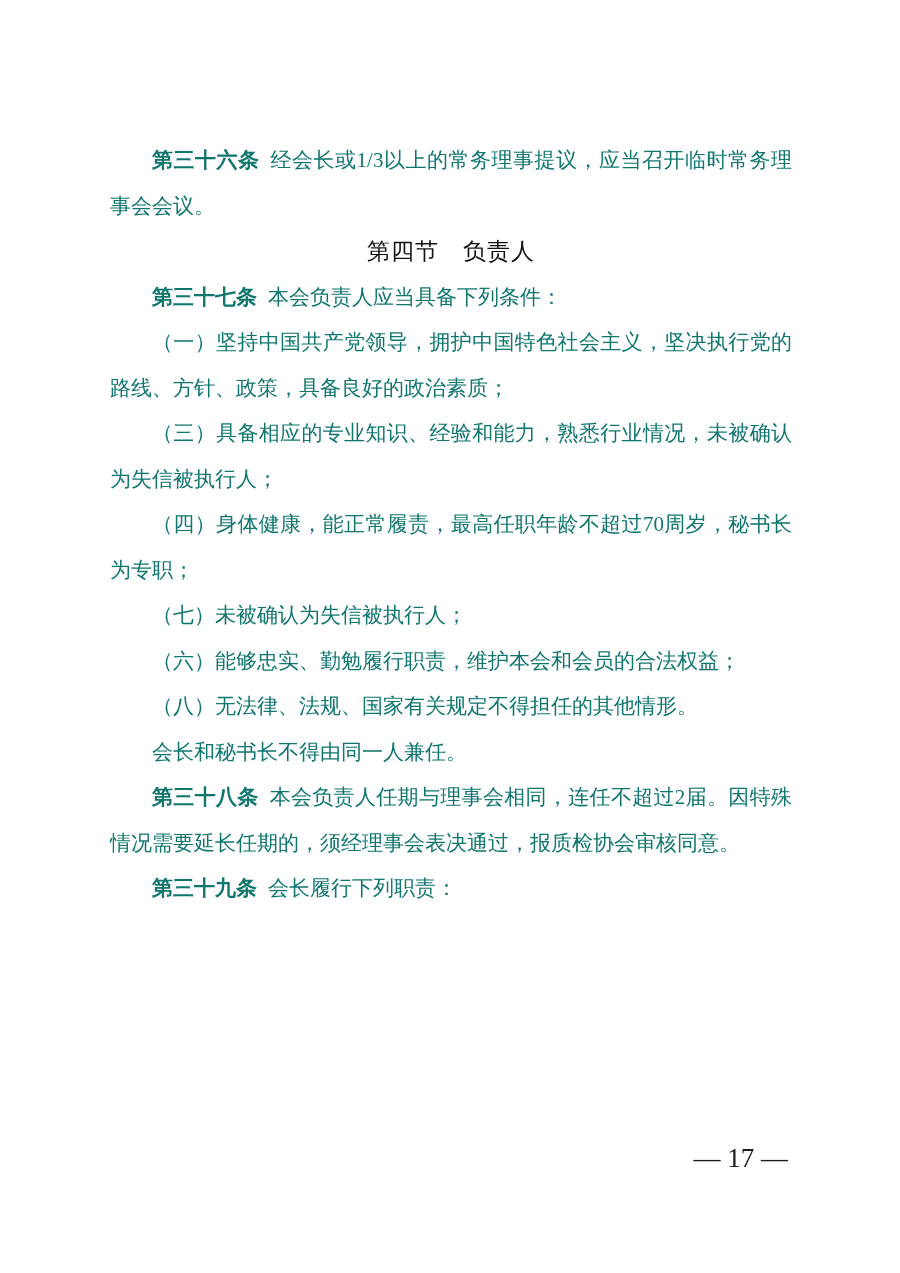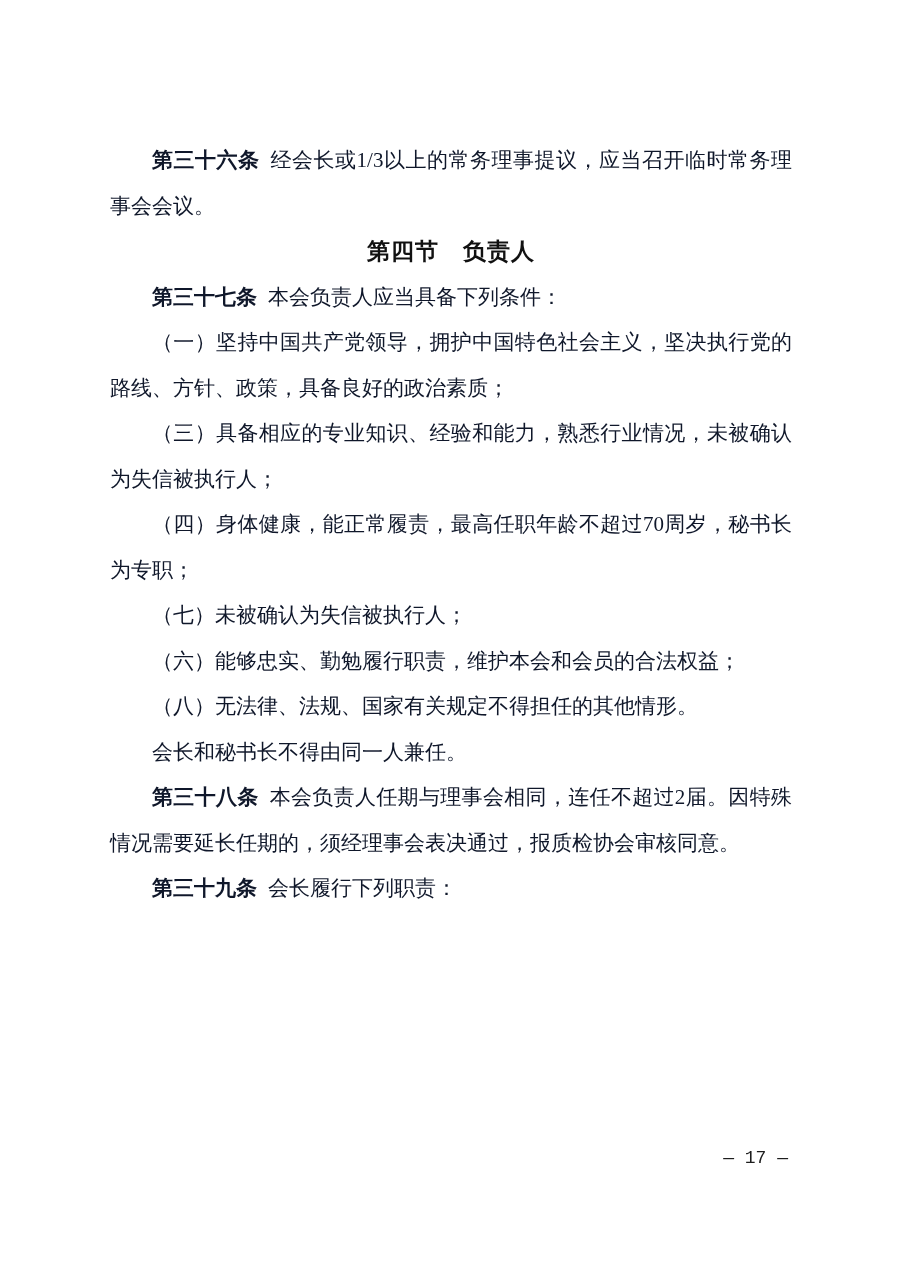--- a/index.html
+++ b/index.html
@@ -17,46 +17,46 @@
     left:110px;
     top:138px;
     width:682px;
   }
   .para{
     margin:0;
     font-size:21px;
     line-height:45.5px;
     text-align:justify;
     text-indent:2em;
-    color:#0f172a;
+    color:#0f766e;
     font-family:"Liberation Serif","DejaVu Serif",serif;
   }
   .art-label{
     font-weight:bold;
     padding-right:11px;
   }
   .heading{
     margin:0;
     font-size:23px;
-    font-weight:bold;
+    font-weight:normal;
     line-height:45.5px;
     text-align:center;
     text-indent:0;
     letter-spacing:1px;
     color:#111111;
     font-family:"Liberation Sans","DejaVu Sans",sans-serif;
   }
   .page-number{
     position:absolute;
     top:1146px;
     right:112px;
-    font-size:18px;
+    font-size:27px;
     line-height:24px;
     color:#1d1d1d;
-    font-family:Liberation Mono, monospace;
+    font-family:Liberation Serif, serif;
   }
 </style>
 </head>
 <body>
 
 <div class="page">
   <div class="content">
 
     <p class="para"><span class="art-label">第三十六条</span><span>经会长或1/3以上的常务理事提议，应当召开临时常务理事会会议。</span></p>
 

